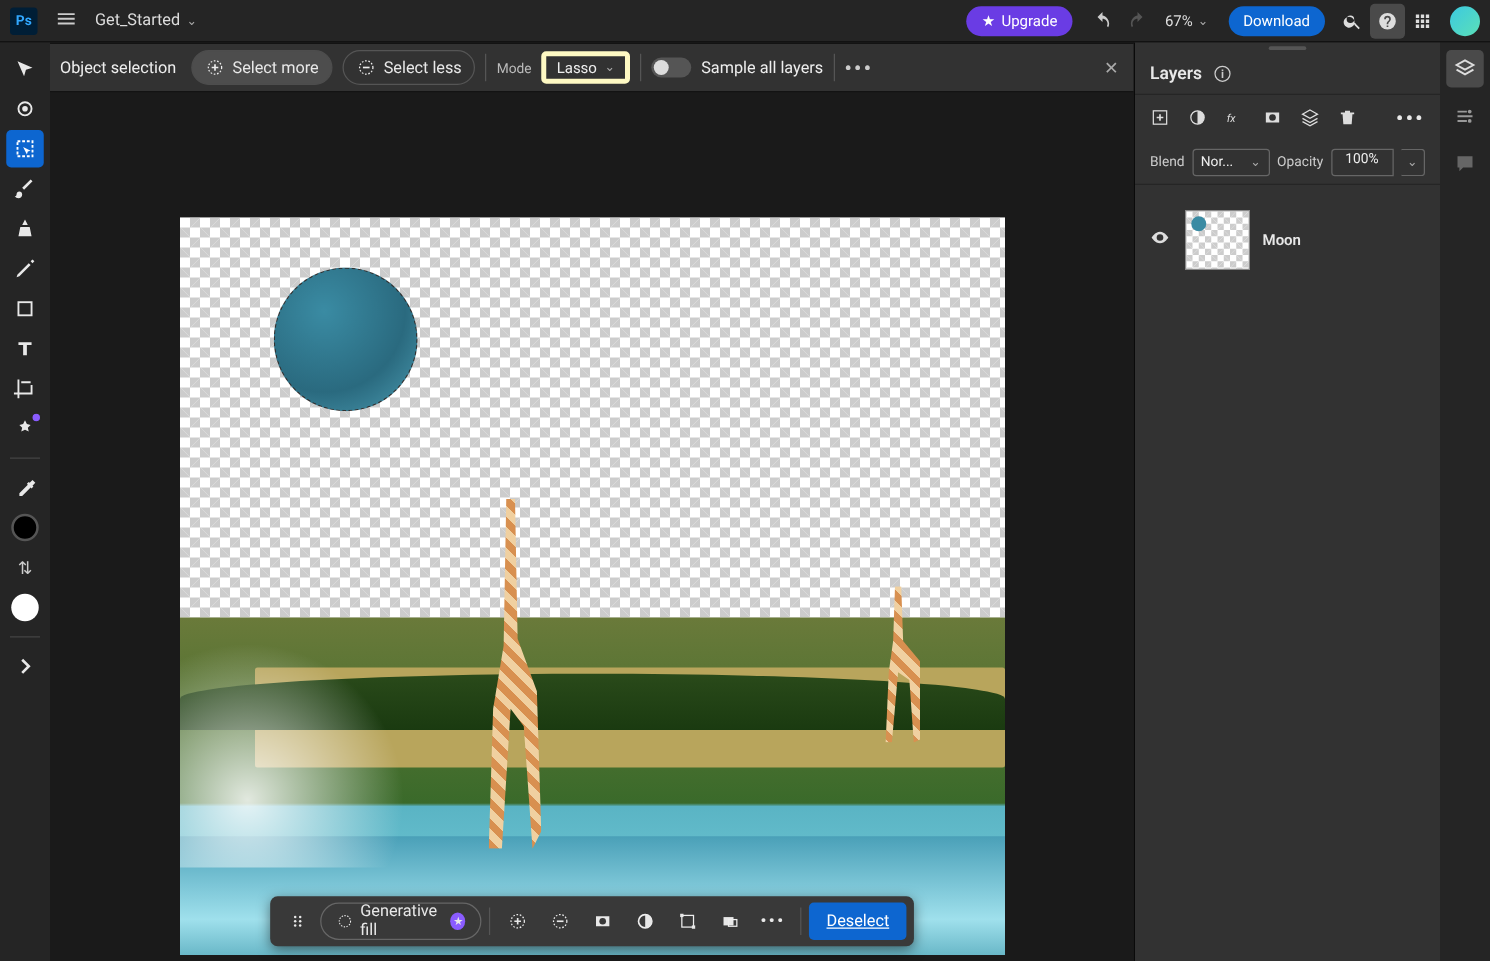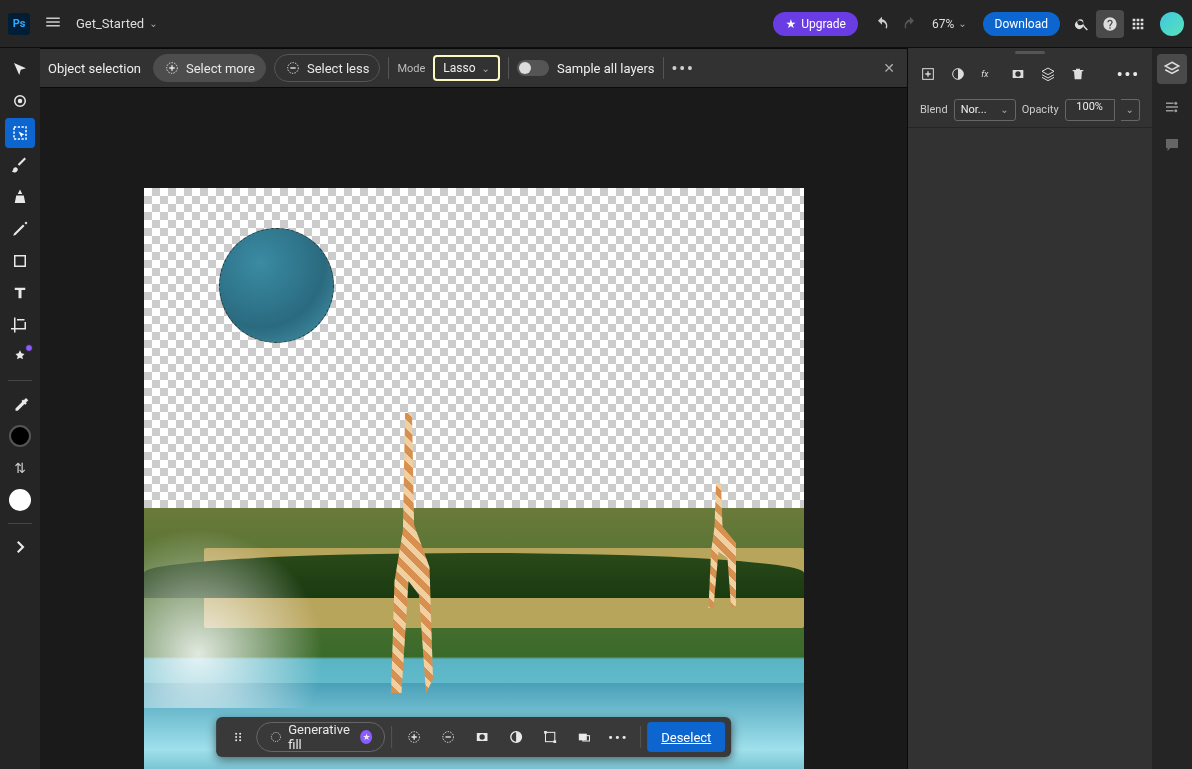--- a/index.html
+++ b/index.html
@@ -1,20 +1,20 @@
 <!DOCTYPE html>
 <html><head>
 <meta charset="utf-8">
 <style>
 * { box-sizing: border-box; margin: 0; padding: 0; font-family: -apple-system, BlinkMacSystemFont, "Segoe UI", Roboto, sans-serif; }
 html, body { width: 1192px; height: 769px; overflow: hidden; background: #1e1e1e; color: #e8e8e8; }
 .app { display: flex; flex-direction: column; height: 100%; }
 
 
-.topbar { height: 48px; background: #252525; display: flex; align-items: center; padding: 0 8px; border-bottom: 1px solid #0d0d0d; }
+.topbar { height: 34px; background: #252525; display: flex; align-items: center; padding: 0 8px; border-bottom: 1px solid #0d0d0d; }
 .ps-logo { width: 22px; height: 22px; background: #001e36; border-radius: 3px; display: flex; align-items: center; justify-content: center; color: #31a8ff; font-weight: 700; font-size: 11px; }
 .hamburger { margin-left: 14px; cursor:pointer; }
 .hamburger svg { width:18px; height:18px; fill:#ccc;}
 .doc-name { margin-left: 14px; font-size: 13px; color: #ddd; cursor:pointer; display:flex; align-items:center; gap:5px;}
 .chev { font-size:10px; color:#aaa;}
 .top-spacer { flex: 1; }
 .pill { display:flex; align-items:center; height:24px; border-radius:12px; padding:0 12px; font-size:12px; cursor:pointer; gap:5px;}
 .upgrade { background:#6a3ce4; color:#fff; margin-right:10px;}
 .undo,.redo{ width:28px; display:flex; align-items:center; justify-content:center; cursor:pointer; color:#ccc;}
 .redo{ color:#555;}
@@ -35,21 +35,21 @@
 .swatch-black{width:22px;height:22px;border-radius:50%;background:#000;border:2px solid #555;}
 .swatch-white{width:22px;height:22px;border-radius:50%;background:#fff;}
 .swap{color:#ccc;font-size:14px;}
 
 .center { flex:1; display:flex; flex-direction:column; background:#1a1a1a; min-width:0;}
 .options { height:40px; background:#323232; display:flex; align-items:center; padding:0 8px; gap:8px; border-top:1px solid #0a0a0a; border-bottom:1px solid #0a0a0a;}
 .opt-label{font-size:13px;color:#eee;margin-right:4px;}
 .opt-btn{height:28px;display:flex;align-items:center;gap:6px;padding:0 10px;border-radius:14px;border:1px solid #555;font-size:13px;cursor:pointer;background:transparent;}
 .opt-btn.solid{background:#4d4d4d;border-color:#4d4d4d;}
 .mode-label{font-size:11px;color:#bbb;}
-.mode-select{height:26px;border:2px solid #fef9c3;border-radius:4px;padding:0 8px;font-size:12px;background:transparent;color:#eee;display:flex;align-items:center;gap:6px;cursor:pointer;}
+.mode-select{height:26px;border:4px solid #fef9c3;border-radius:4px;padding:0 8px;font-size:12px;background:transparent;color:#eee;display:flex;align-items:center;gap:6px;cursor:pointer;}
 .toggle{width:32px;height:16px;background:#555;border-radius:8px;position:relative;cursor:pointer;}
 .toggle::after{content:"";position:absolute;left:2px;top:2px;width:12px;height:12px;border-radius:50%;background:#ddd;}
 .sample-label{font-size:13px;color:#eee;}
 .dots{color:#ccc;font-weight:700;letter-spacing:2px;cursor:pointer;}
 .opt-spacer{flex:1;}
 .close-panel{color:#aaa;font-size:14px;cursor:pointer;padding:4px;}
 
 .canvas-area{flex:1;display:flex;align-items:flex-start;justify-content:center;padding-top:100px;position:relative;overflow:hidden;}
 .canvas{width:660px;height:590px;position:relative;background:
   linear-gradient(45deg,#ccc 25%,transparent 25%),
@@ -357,20 +357,27 @@
             <span>Deselect</span>
           </div>
         </div>
       </div>
     </div>
 
     <div class="right">
       <div class="grip">
           <div></div>
         </div>
+      <div class="panel-header">
+        <span>Layers</span>
+        <svg class="icon" viewBox="0 0 24 24">
+            <circle cx="12" cy="12" r="9" fill="none" stroke="#ccc" stroke-width="1.5"></circle>
+            <path d="M11 10h2v7h-2zM11 7h2v2h-2z" fill="#ccc"></path>
+          </svg>
+      </div>
       <div class="layer-tools">
         <svg viewBox="0 0 24 24">
             <rect x="4" y="4" width="16" height="16" fill="none" stroke="#ddd" stroke-width="1.5"></rect>
             <path d="M11 8h2v3h3v2h-3v3h-2v-3H8v-2h3z"></path>
           </svg>
         <svg viewBox="0 0 24 24">
             <circle cx="12" cy="12" r="8" fill="none" stroke="#ddd" stroke-width="1.5"></circle>
             <path d="M12 4a8 8 0 0 1 0 16z"></path>
           </svg>
         <svg viewBox="0 0 24 24">
@@ -397,20 +404,29 @@
         </div>
         <span>Opacity</span>
         <div class="opacity-input">
           <span>100%</span>
         </div>
         <div class="opacity-chev">
             <span class="chev">⌄</span>
           </div>
       </div>
       <div class="layers-list">
+        <div class="layer-row">
+          <div class="eye"><svg class="icon" viewBox="0 0 24 24">
+                <path d="M12 5C6 5 2 12 2 12s4 7 10 7 10-7 10-7-4-7-10-7zm0 11a4 4 0 1 1 0-8 4 4 0 0 1 0 8z" fill="#ddd"></path>
+              </svg></div>
+          <div class="thumb">
+              <div class="moon-mini"></div>
+            </div>
+          <span class="layer-name">Moon</span>
+        </div>
       </div>
     </div>
 
     <div class="right-rail">
       <div class="rail-icon active">
           <svg viewBox="0 0 24 24">
             <path d="M12 3l9 5-9 5-9-5zM3 13l9 5 9-5" fill="none" stroke="#ddd" stroke-width="2"></path>
           </svg>
         </div>
       <div class="rail-icon">

